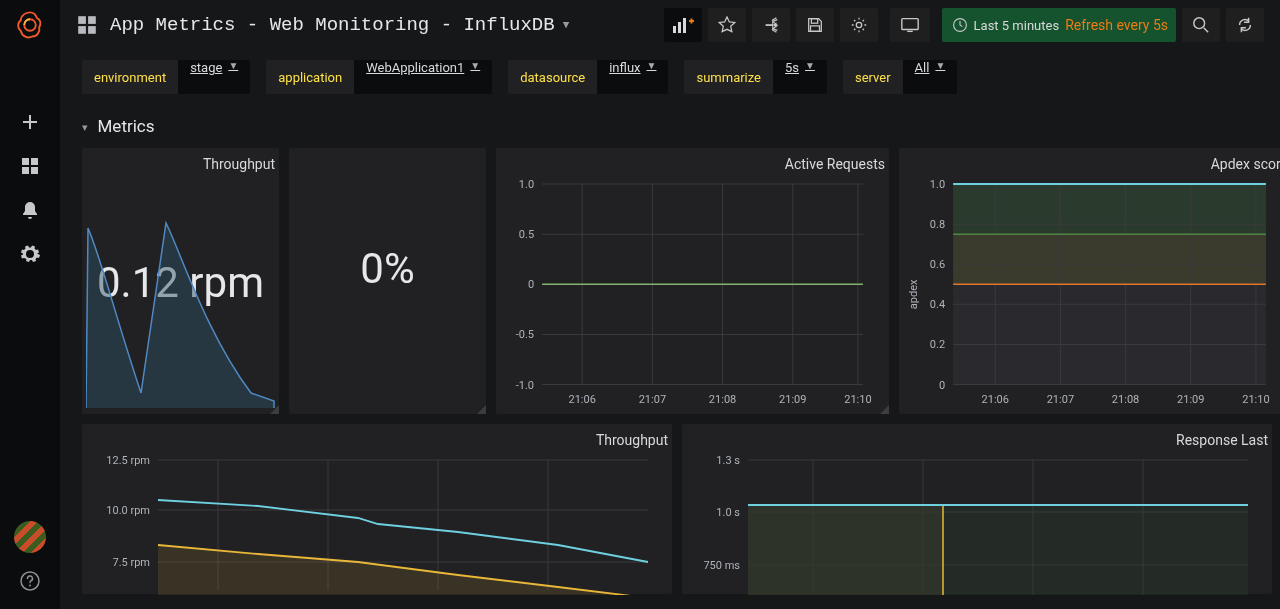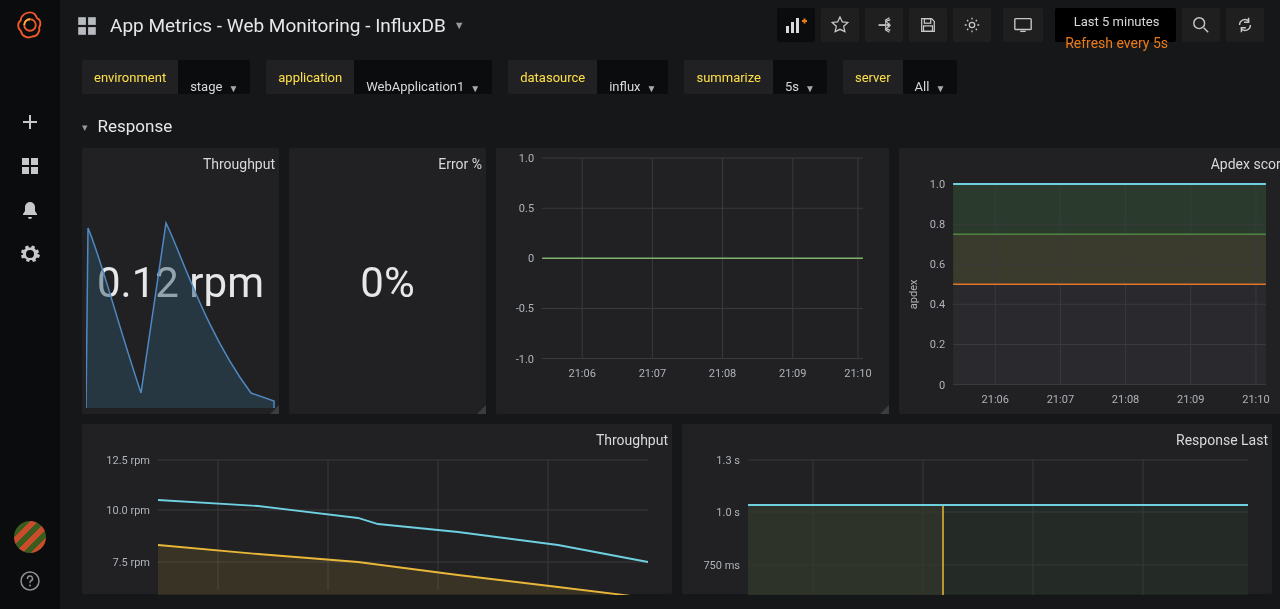--- a/index.html
+++ b/index.html
@@ -50,20 +50,21 @@
       display: flex;
       align-items: center;
       padding: 0 16px 0 16px;
       gap: 8px;
     }
     .navbar-title-group {
       display: flex;
       align-items: flex-end;
       gap: 12px;
       flex: 1;
+      font-family: Liberation Mono, monospace;
     }
     .dashboards-icon {
       display: inline-flex;
       color: #b8bbc0;
     }
     .page-title {
       font-size: 19px;
       font-weight: 400;
       color: #e6e7e8;
       display: flex;
@@ -95,27 +96,26 @@
       align-items: center;
       justify-content: center;
       background: #1f1f20;
       color: #c7c8ca;
       cursor: pointer;
       border-radius: 2px;
     }
     .timepicker {
       display: flex;
       align-items: center;
-      background: #000000;
+      background: #14532d;
       height: 34px;
       border-radius: 2px;
       padding: 0 8px 0 10px;
       gap: 6px;
       margin-left: 6px;
-      flex-direction: column;
     }
     .timepicker .range { color: #d8d9da; font-size: 13px; }
     .timepicker .refresh { color: #eb7b18; font-size: 14px; }
     .submenu {
       display: flex;
       align-items: center;
       gap: 16px;
       padding: 10px 18px 4px 22px;
       flex-wrap: wrap;
     }
@@ -131,25 +131,26 @@
       color: #fde047;
       display: inline-flex;
       align-items: center;
       padding: 0 12px;
       font-size: 13px;
     }
     .var-value {
       background: #0b0c0e;
       color: #d8d9da;
       display: inline-flex;
-      align-items: flex-end;
+      align-items: flex-start;
       padding: 0 12px;
       font-size: 13px;
       gap: 6px;
       cursor: pointer;
+      text-decoration: underline;
     }
     .var-value .caret { font-size: 10px; color: #aaa; }
     .row-title {
       display: flex;
       align-items: center;
       gap: 10px;
       padding: 18px 22px 6px 22px;
       color: #e6e7e8;
       font-size: 17px;
       font-weight: 400;
@@ -382,45 +383,45 @@
       <span class="var-label">server</span>
       <span class="var-value">
           <span>All</span>
           <span class="caret">▼</span>
         </span>
     </div>
   </div>
 
   <div class="row-title">
     <span class="chev">▾</span>
-    <span>Response</span>
+    <span>Metrics</span>
   </div>
 
   <div class="grid">
 
     <div class="panel" style="height:266px">
       <div class="panel-title">Throughput</div>
       <div class="panel-body">
         <div class="stat-value">0.12 rpm</div>
         <svg class="spark" viewBox="0 0 190 190" preserveAspectRatio="none">
           <path d="M2,10 C15,40 30,100 55,175 L80,5 C95,35 120,115 165,175 L188,183 L188,192 L0,192 Z" fill="#2f5169" fill-opacity="0.45" stroke="#4f89c3" stroke-width="1.5"></path>
         </svg>
       </div>
       <div class="resize-handle"></div>
     </div>
 
     <div class="panel" style="height:266px">
-      <div class="panel-title">Error %</div>
       <div class="panel-body">
         <div class="stat-value">0%</div>
       </div>
       <div class="resize-handle"></div>
     </div>
 
     <div class="panel" style="height:266px">
+      <div class="panel-title">Active Requests</div>
       <div class="panel-body">
         <svg class="chart" viewBox="0 0 380 234">
 
           <line class="gridline" x1="40" x2="360" y1="10" y2="10"></line>
           <line class="gridline" x1="40" x2="360" y1="60" y2="60"></line>
           <line class="gridline" x1="40" x2="360" y1="110" y2="110"></line>
           <line class="gridline" x1="40" x2="360" y1="160" y2="160"></line>
           <line class="gridline" x1="40" x2="360" y1="210" y2="210"></line>
 
           <line class="gridline" x1="80" x2="80" y1="10" y2="210"></line>

